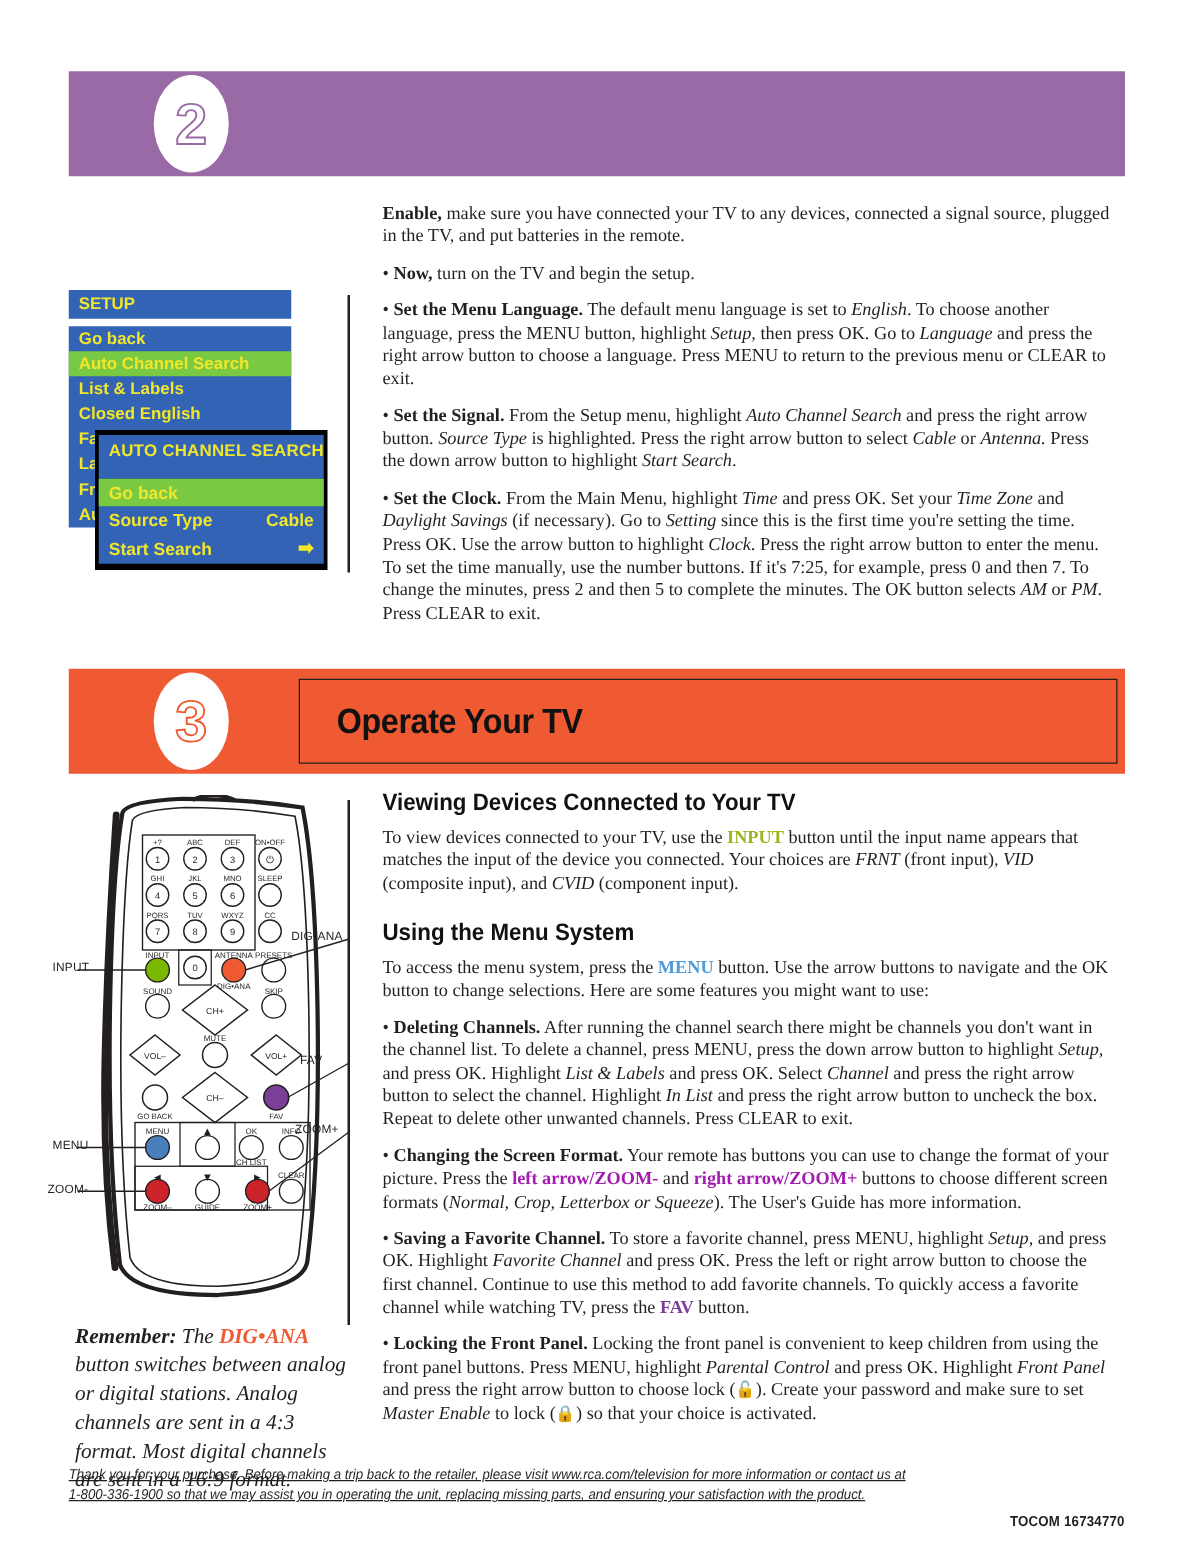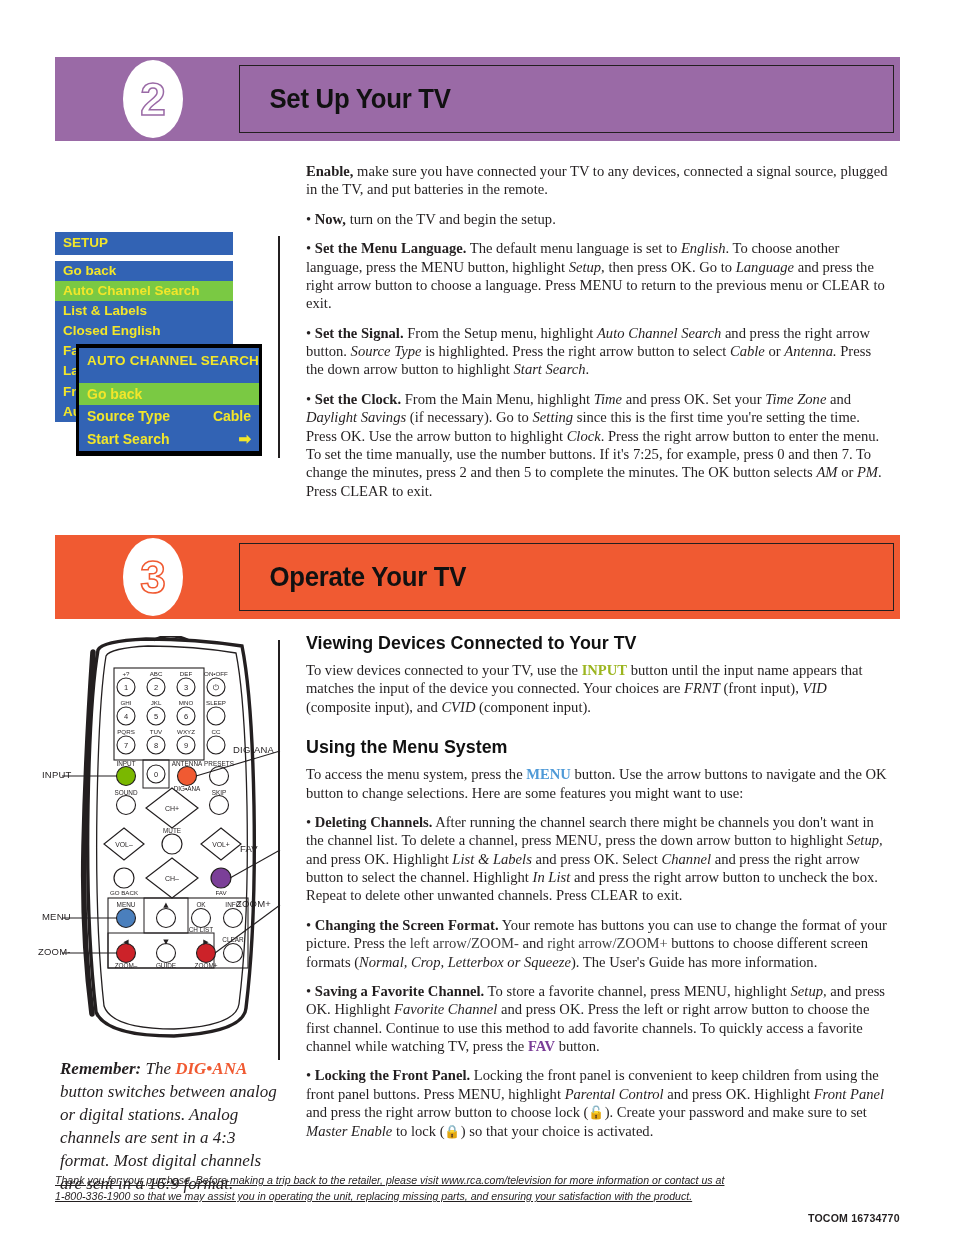--- a/index.html
+++ b/index.html
@@ -129,21 +129,21 @@
     font-weight: bold;
     font-size: 19px;
     color: #111111;
     margin: 0 0 7px 0;
     transform: scaleX(0.94);
     transform-origin: left center;
   }
   .h2.second { margin-top: 20px; }
   .kw-input { color: #9cb51f; font-weight: bold; font-family: "Liberation Serif", serif; }
   .kw-menu  { color: #4f9ad7; font-weight: bold; }
-  .kw-zoom  { color: #404040; font-weight: normal; margin-top: 26px; }
+  .kw-zoom  { color: #a21caf; font-weight: bold; margin-top: 26px; }
   .kw-fav   { color: #7b3f98; font-weight: bold; }
   .lock { font-family: "DejaVu Sans", sans-serif; font-size: 13px; }
 
   
   .remote-fig { position: absolute; left: 46px; top: 636px; width: 250px; height: 412px; }
   .callout {
     position: absolute;
     font-family: "Liberation Sans", sans-serif;
     font-size: 9.5px;
     color: #231f20;
@@ -183,23 +183,20 @@
     letter-spacing: .2px;
     transform: scaleX(0.92);
     transform-origin: right center;
   }
 </style>
 </head>
 <body>
 
 <div class="step-band purple">
   <div class="step-badge purple-num">2</div>
-  <div class="step-title-box">
-    <div class="step-title">Set Up Your TV</div>
-  </div>
 </div>
 
 <div class="osd-wrap">
 
   <div class="osd osd-back">
     <div class="osd-title">SETUP</div>
     <div class="osd-gap"></div>
     <div class="osd-rows">
       <div class="osd-row">
           <span>Go back</span>

